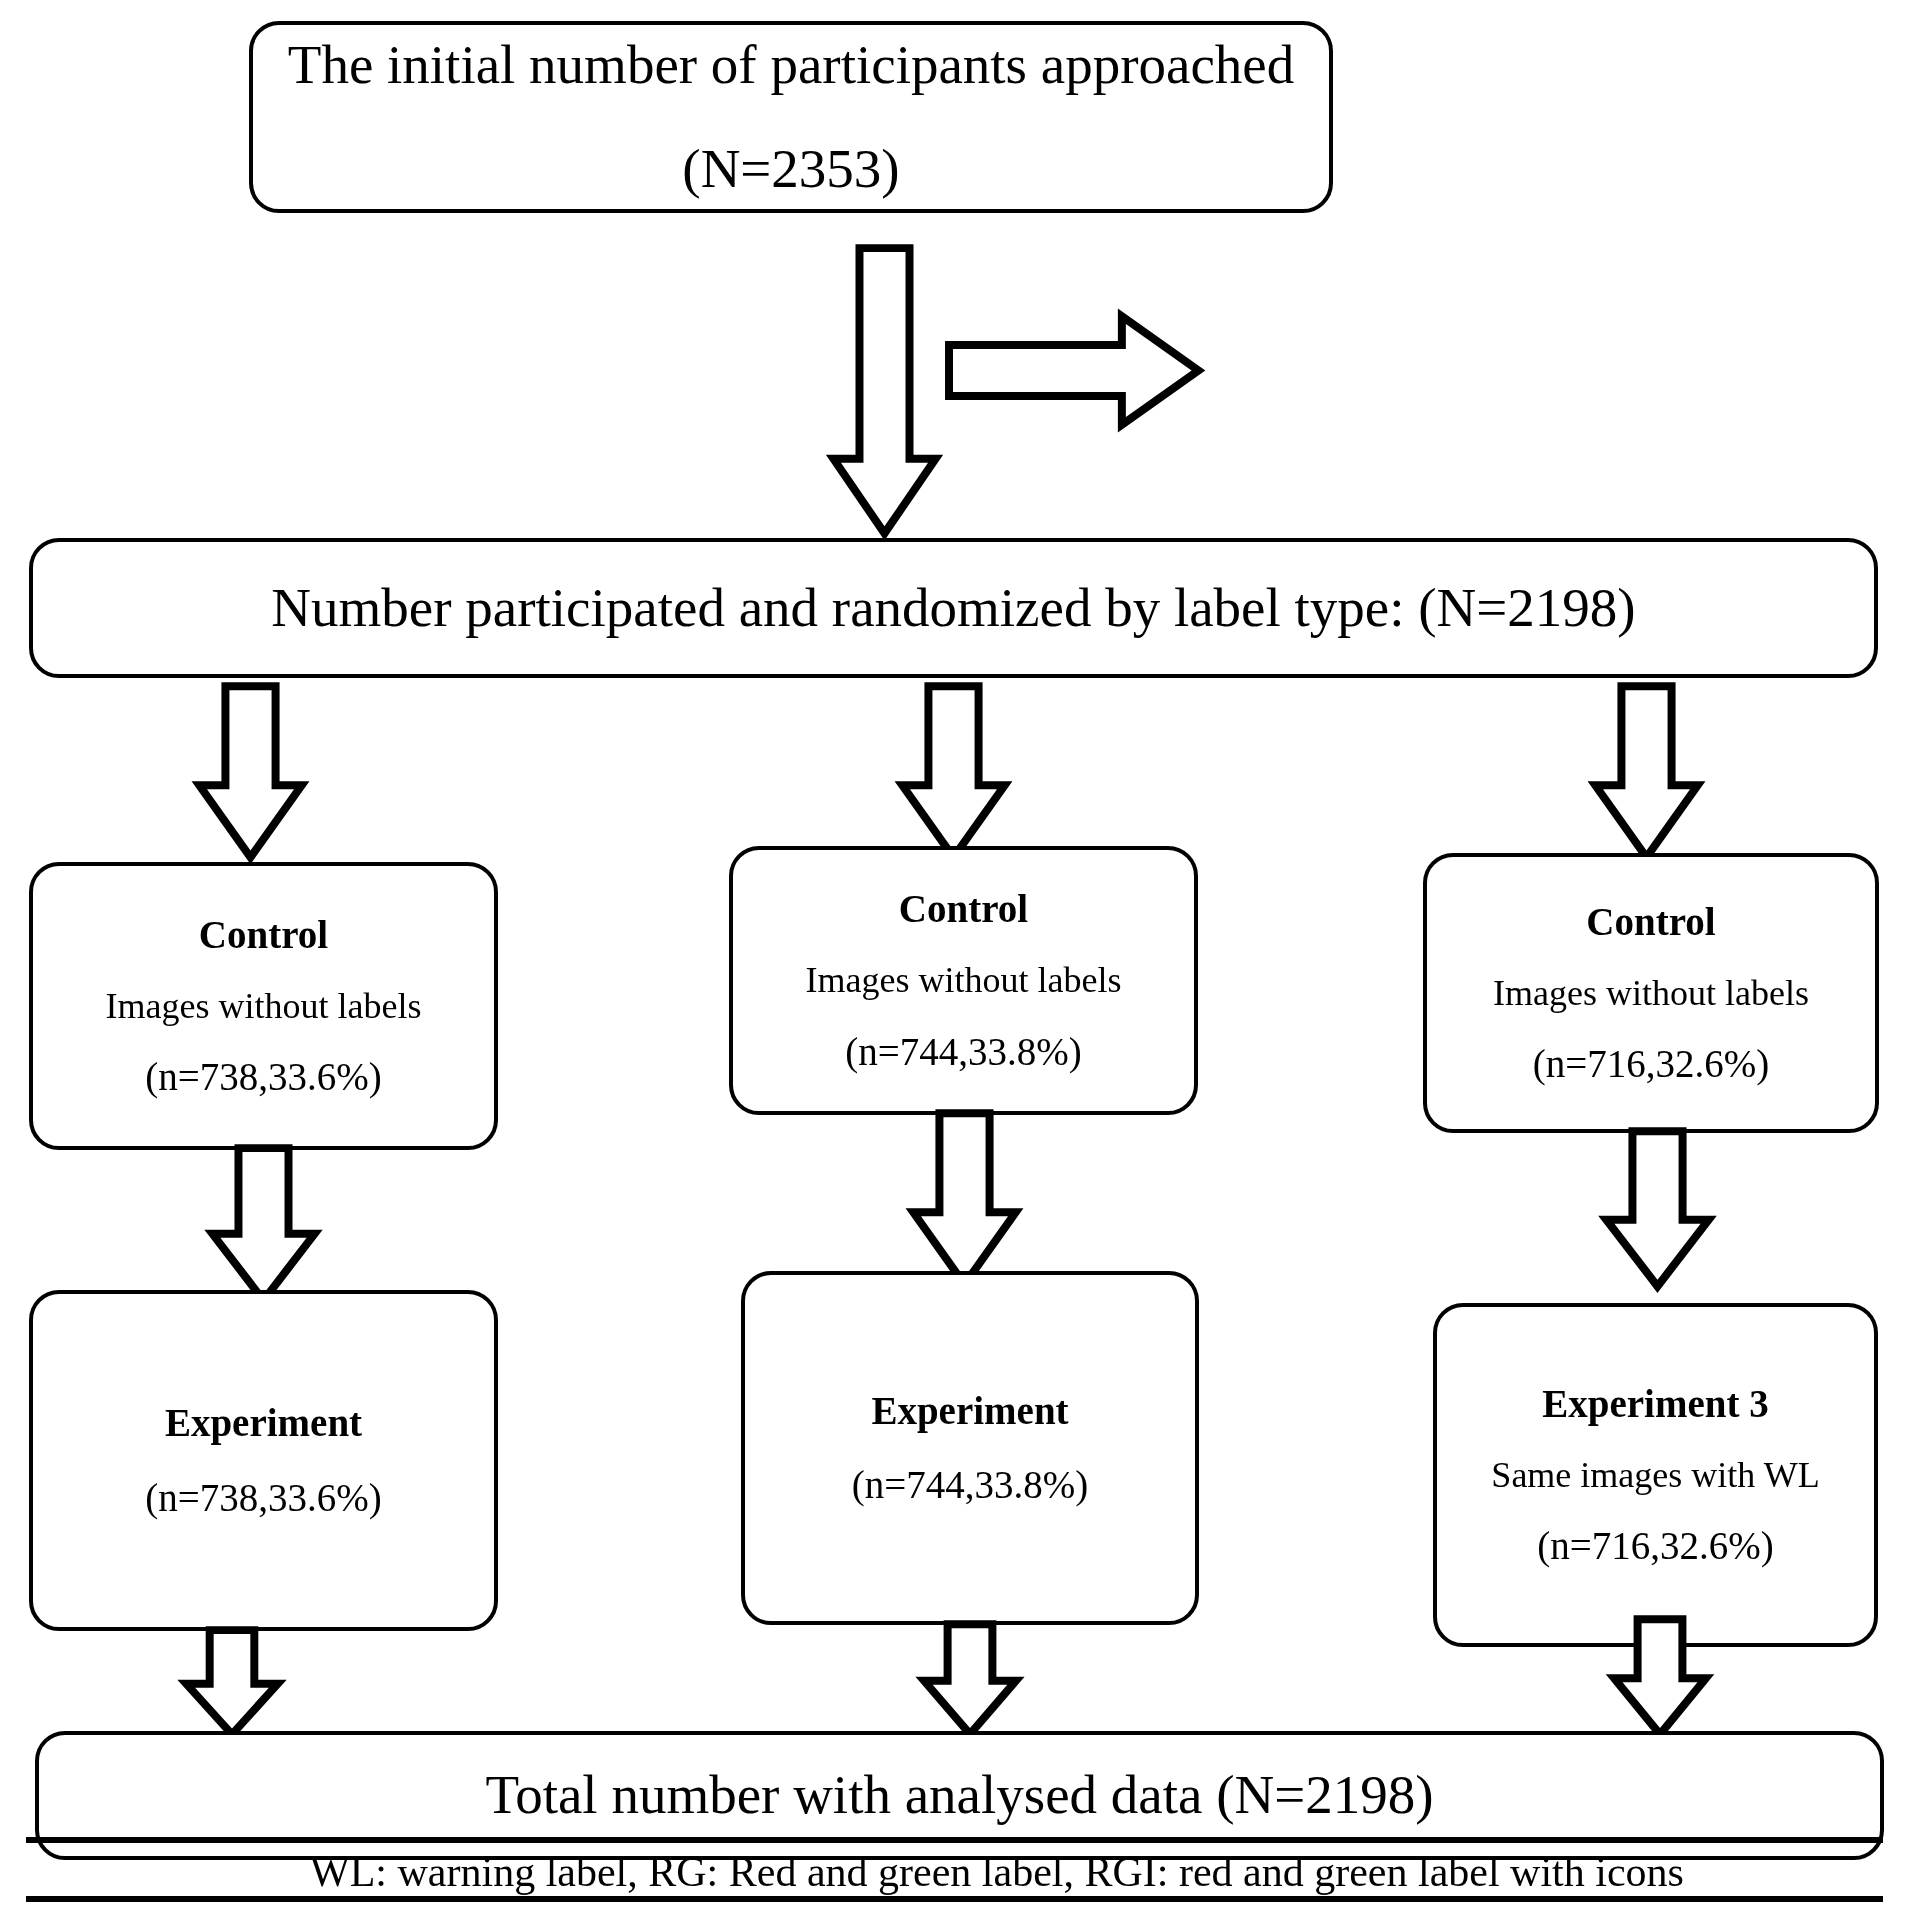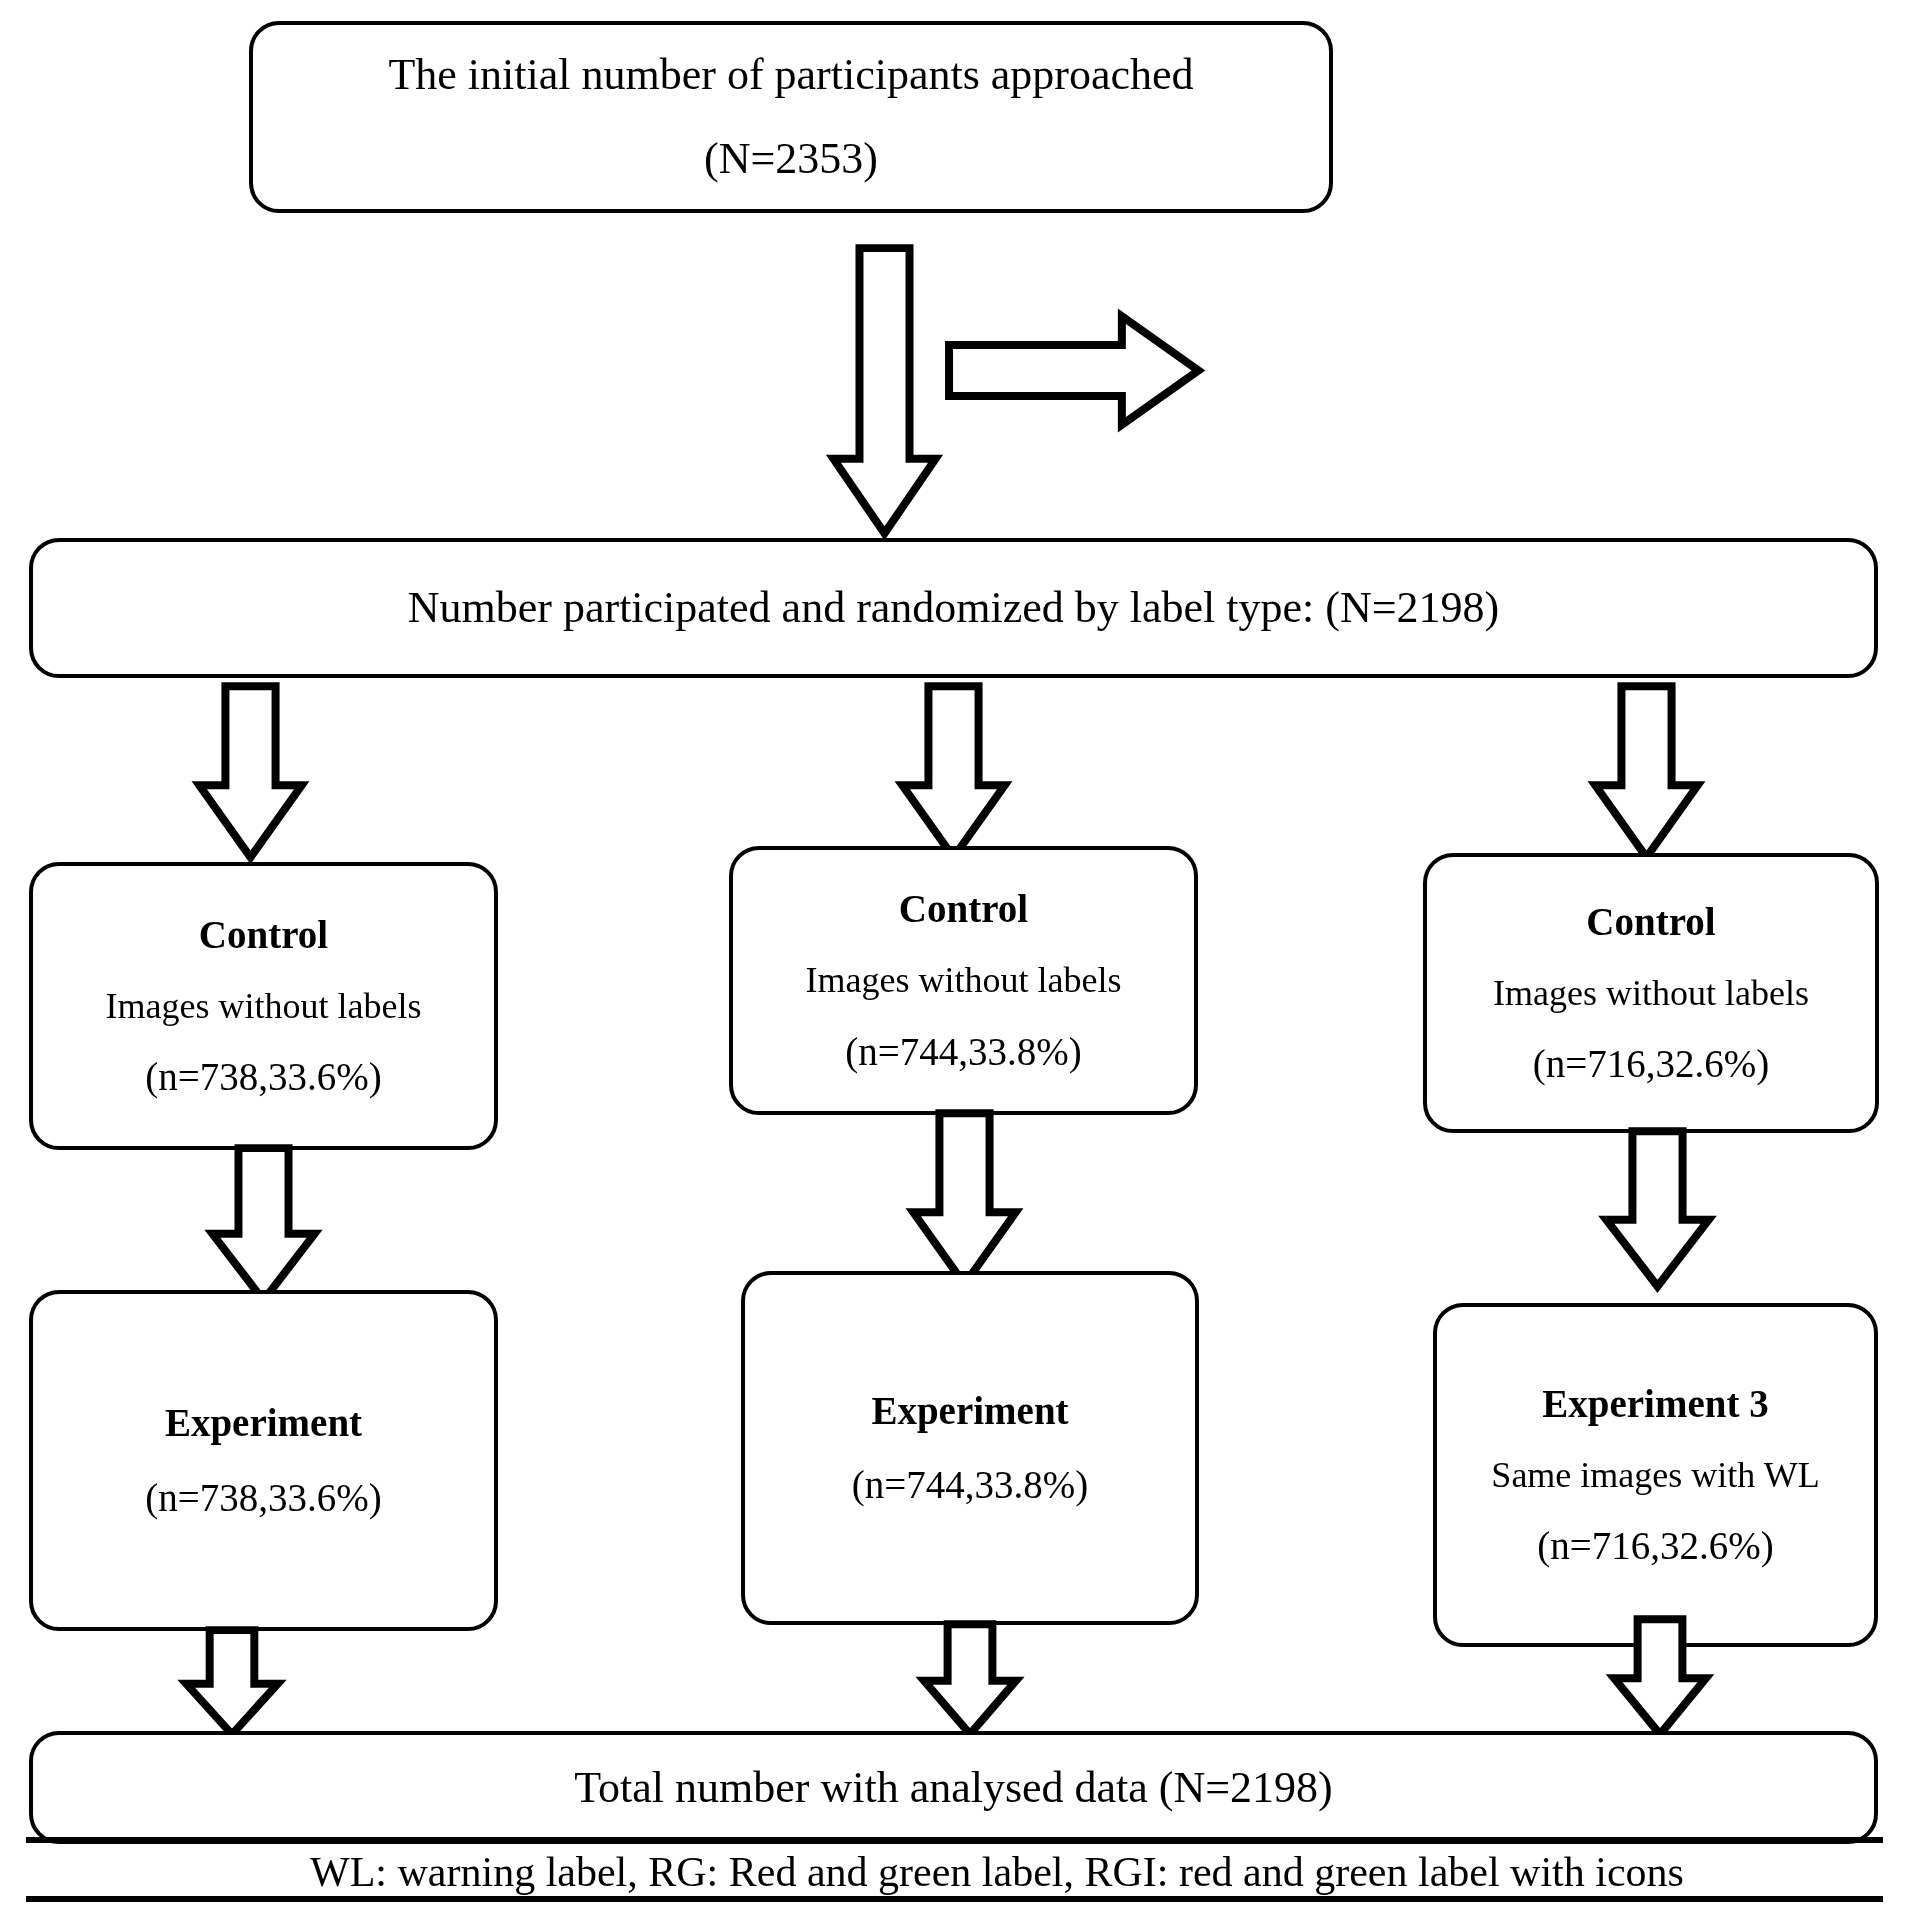--- a/index.html
+++ b/index.html
@@ -24,21 +24,21 @@
     flex-direction:column;
     align-items:center;
     justify-content:center;
     text-align:center;
     line-height:1.9;
   }
   .node .ln{display:block;white-space:nowrap;}
   .node .hd{font-weight:bold;}
 
   
-  .fs-lg{font-size:44px;}
+  .fs-lg{font-size:55px;}
   .fs-md{font-size:39px;}
   .fs-sm{font-size:36px;}
 
   .arrow{position:absolute;}
   .arrow svg{display:block;overflow:visible;}
 
   .rule{
     position:absolute;
     background:#000000;
     height:6.4px;
@@ -152,21 +152,21 @@
     <svg width="96" height="115" viewBox="0 0 180 215">
       <polygon points="48,4 132,4 132,110 176,110 90,210 4,110 48,110" fill="#ffffff" stroke="#000000" stroke-width="15" stroke-linejoin="miter"></polygon>
     </svg>
   </div>
   <div class="arrow" style="left:1612px;top:1617px;width:96px;height:120px;">
     <svg width="96" height="120" viewBox="0 0 180 225">
       <polygon points="48,4 132,4 132,115 176,115 90,220 4,115 48,115" fill="#ffffff" stroke="#000000" stroke-width="15" stroke-linejoin="miter"></polygon>
     </svg>
   </div>
 
-  <div class="node fs-lg" style="left:29px;top:1731px;width:1849px;height:113px;">
+  <div class="node fs-lg" style="left:35px;top:1731px;width:1849px;height:129px;">
     <span class="ln">Total number with analysed data (N=2198)</span>
   </div>
 
   <div class="rule" style="left:25.6px;top:1837px;width:1857px;"></div>
   <div class="footnote" style="left:0px;top:1848px;width:1926px;padding-left:34px;">WL: warning label, RG: Red and green label, RGI: red and green label with icons</div>
   <div class="rule" style="left:25.6px;top:1896px;width:1857px;"></div>
 
 </div>
 
 

